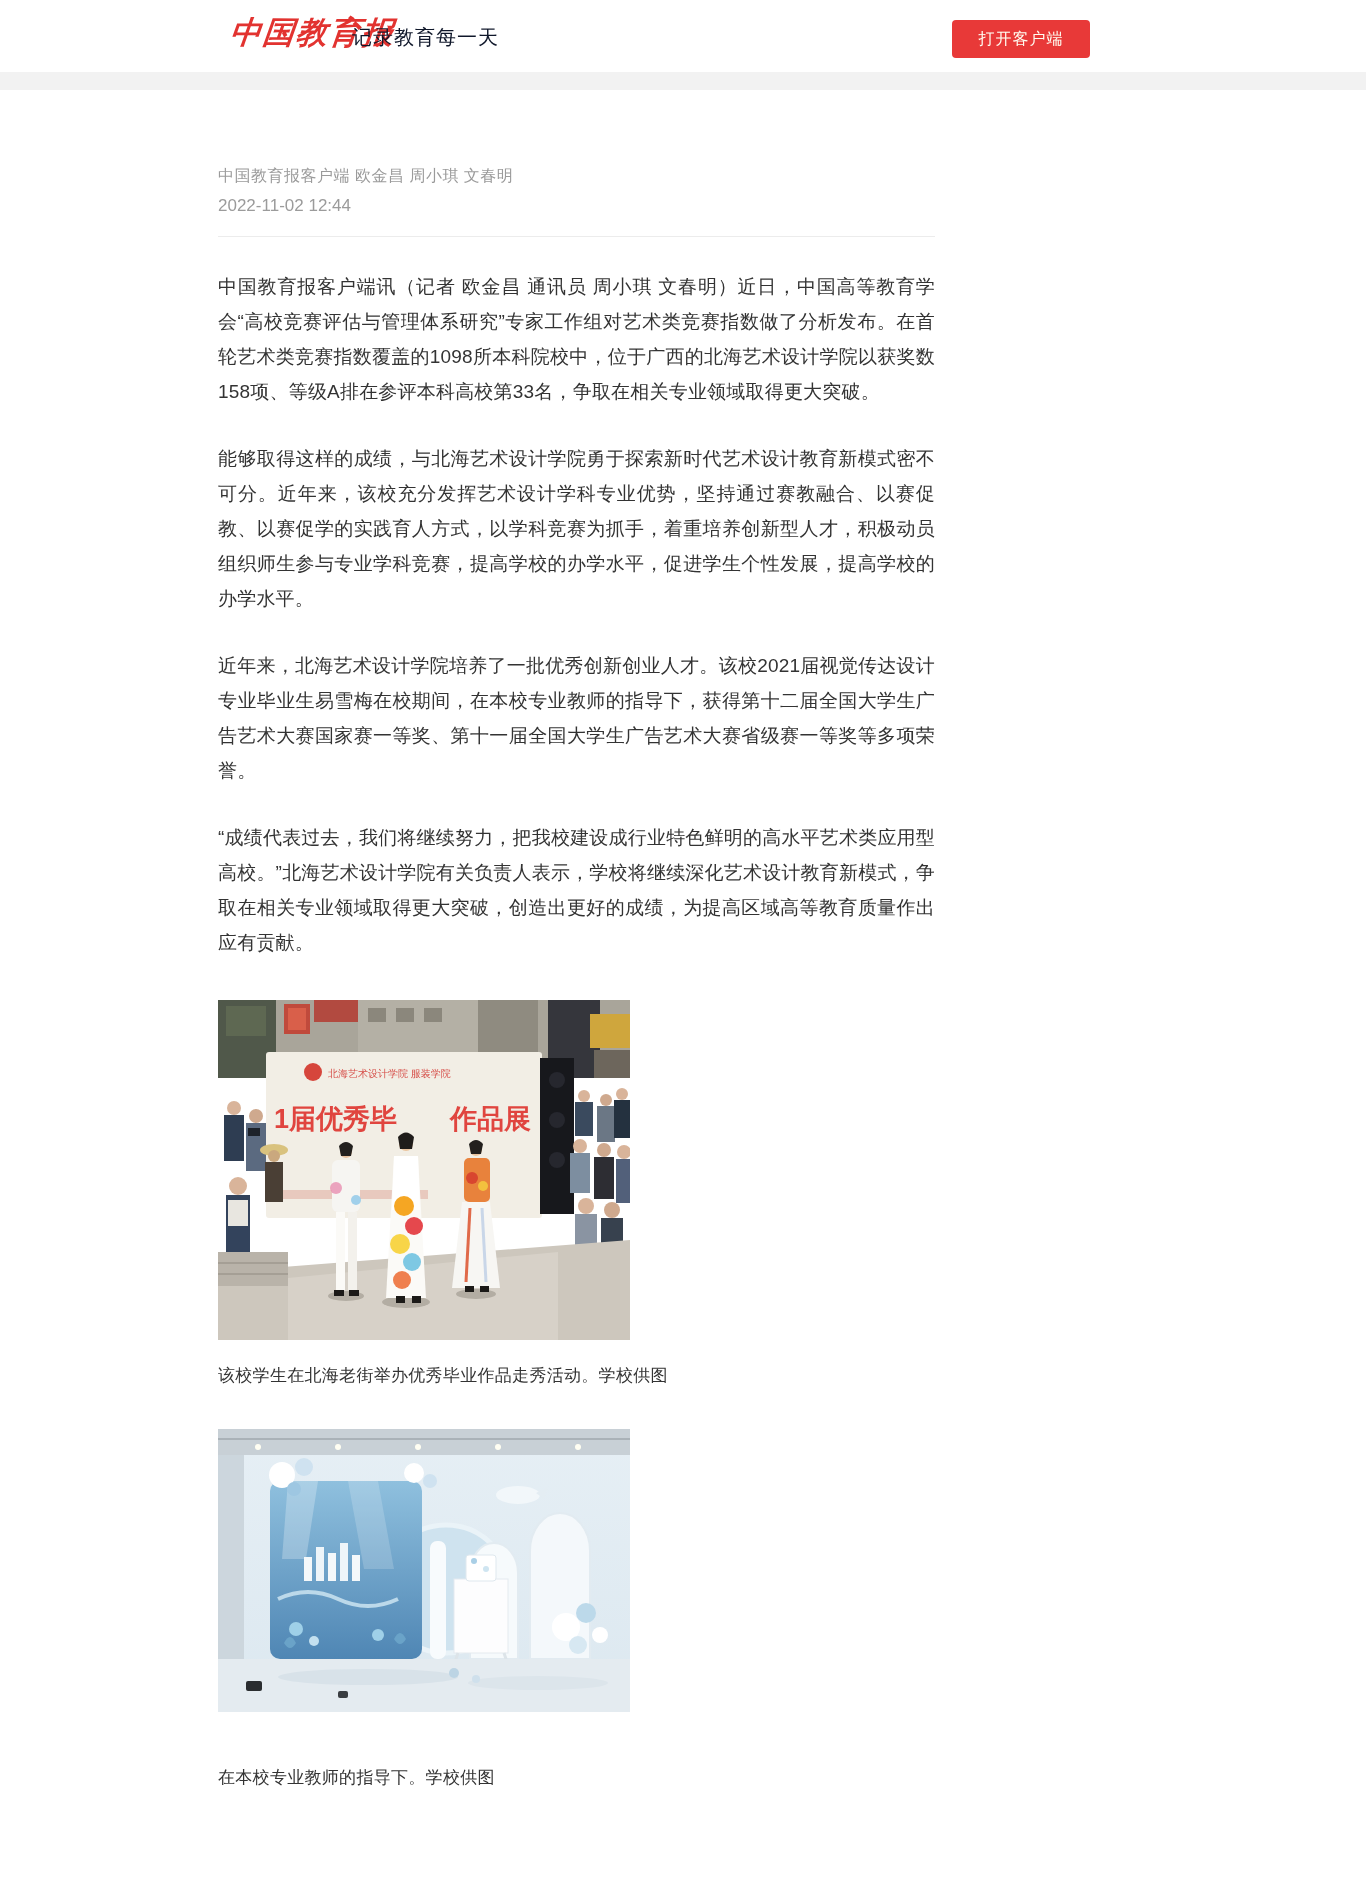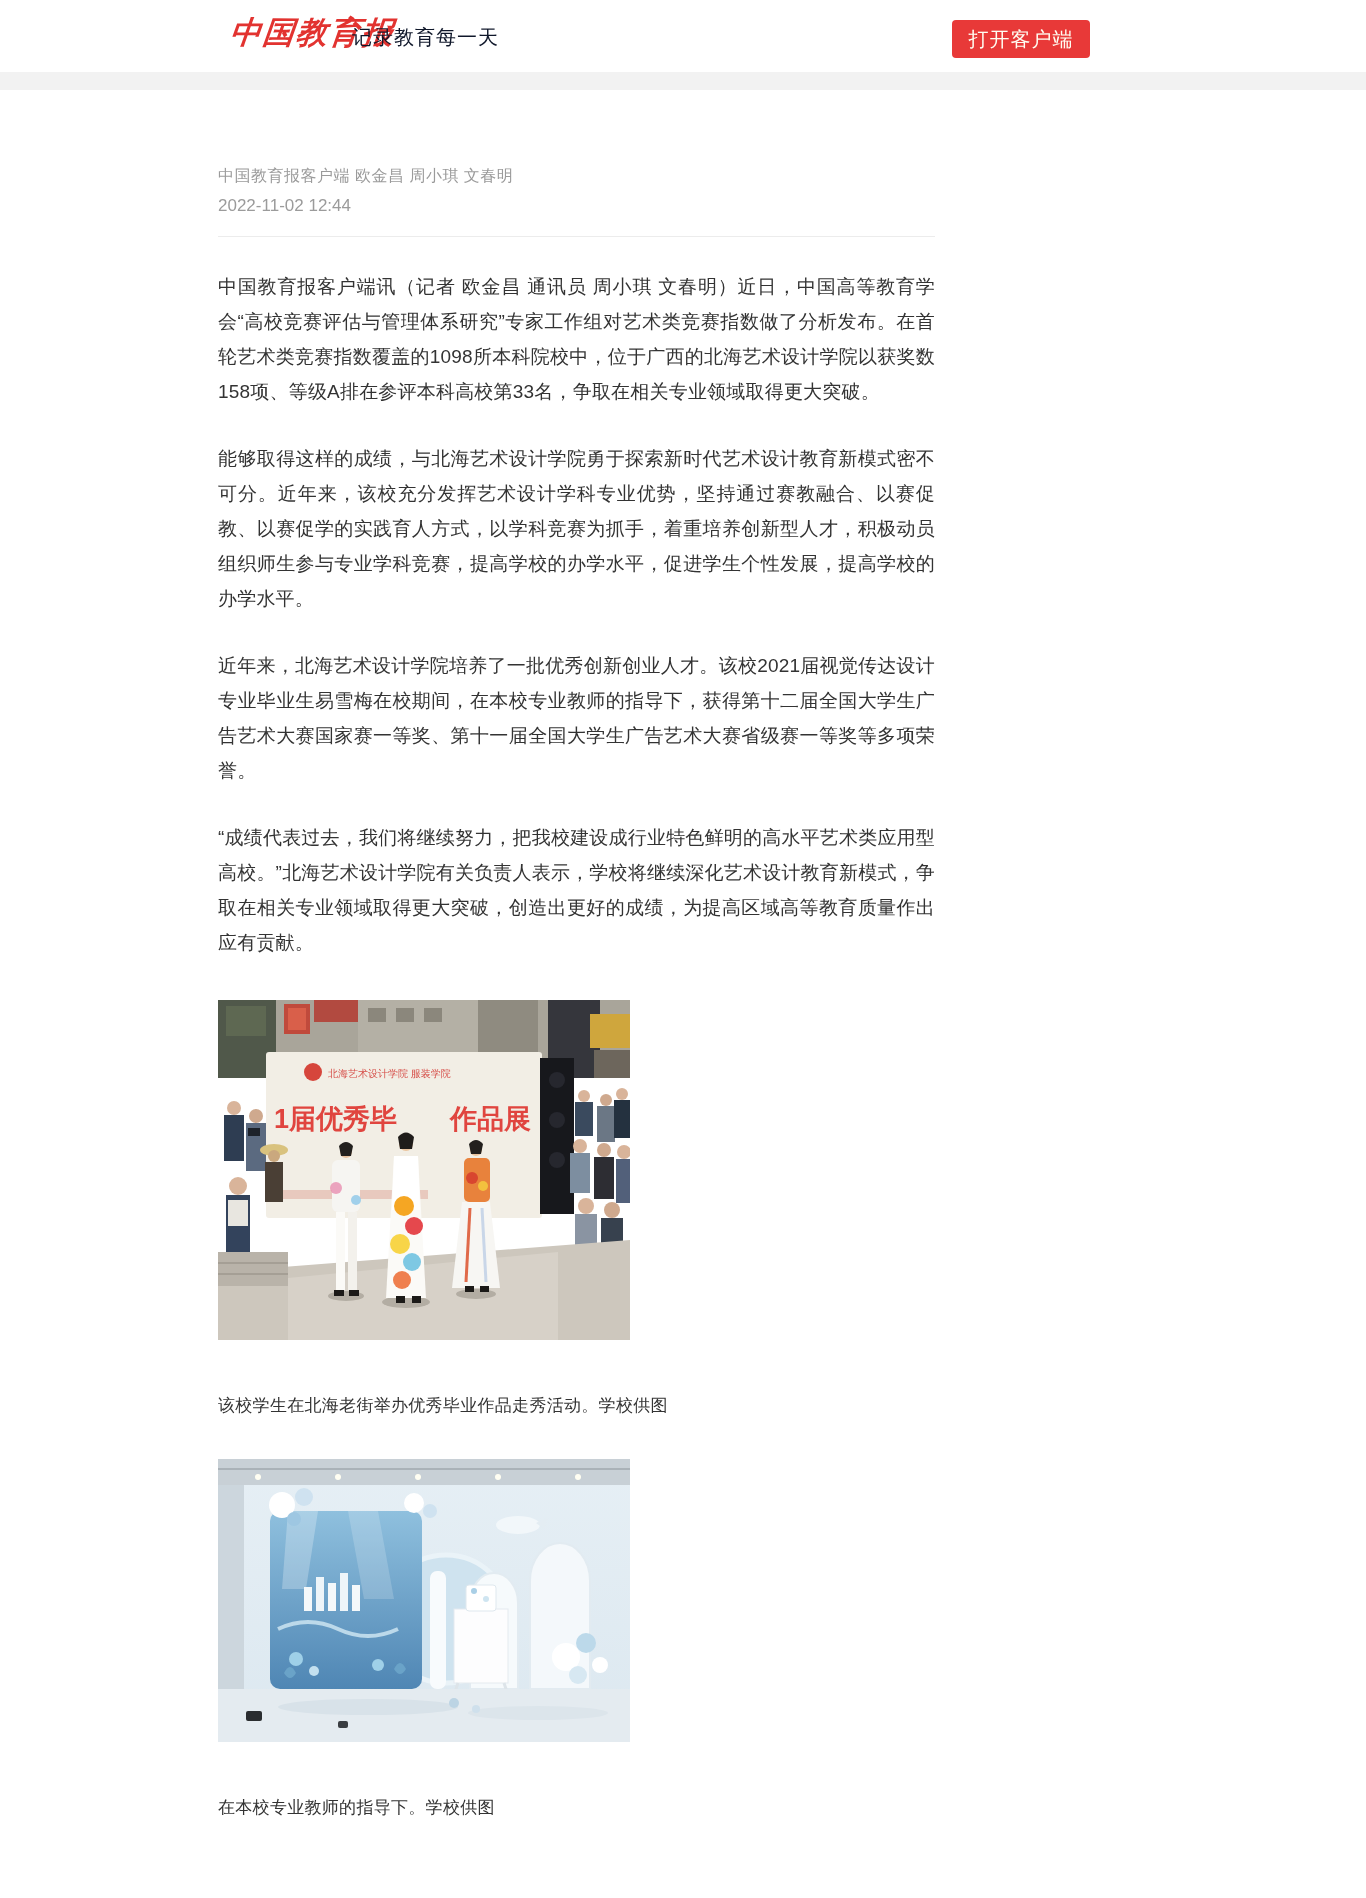--- a/index.html
+++ b/index.html
@@ -12,41 +12,41 @@
   .logo{
     position:absolute;left:230px;top:12px;
     font-family:"DejaVu Serif","Liberation Serif",serif;
     font-style:italic;font-weight:700;font-size:31px;letter-spacing:2px;
     color:#e23330;transform:skewX(-6deg);
   }
   .tagline{position:absolute;left:352px;top:24px;font-size:20px;color:#0f172a;letter-spacing:1px;}
   .open-btn{
     position:absolute;left:952px;top:20px;width:138px;height:38px;
     background:#e83938;color:#fffdf2;border:none;border-radius:4px;
-    font-size:20px;letter-spacing:1px;cursor:pointer;
+    font-size:16px;letter-spacing:1px;cursor:pointer;
     display:flex;align-items:center;justify-content:center;
     font-family:inherit;
   }
   .top-strip{height:18px;background:#f2f2f2;}
   .content{width:717px;margin-left:218px;}
   .article-title{
     margin:0;padding-top:24px;font-size:29px;line-height:40px;
     font-weight:500;color:#333;letter-spacing:0.5px;
   }
   .byline{margin-top:76px;font-size:16px;color:#9b9b9b;letter-spacing:0.5px;}
   .pub-date{margin-top:9px;font-size:17px;color:#9b9b9b;}
   .divider{margin-top:20px;border:none;border-top:1px solid #ececec;height:0;}
   .body-p{
     margin:32px 0 0 0;font-size:19px;line-height:35px;color:#333;
     text-align:justify;letter-spacing:0.2px;word-break:break-all;
   }
   .body-p b{font-weight:400;}
   .photo-figure{margin:40px 0 0 0;width:412px;}
   .photo-figure svg{display:block;}
-  .photo-caption{margin-top:54px;font-size:17px;color:#333;letter-spacing:0.3px;}
+  .photo-caption{margin-top:24px;font-size:17px;color:#333;letter-spacing:0.3px;}
   .photo-caption.last{margin-top:54px;}
 </style>
 </head>
 <body>
 
 <div class="header">
   <div class="logo">中国教育报</div>
   <div class="tagline">记录教育每一天</div>
   <button class="open-btn">打开客户端</button>
 </div>

